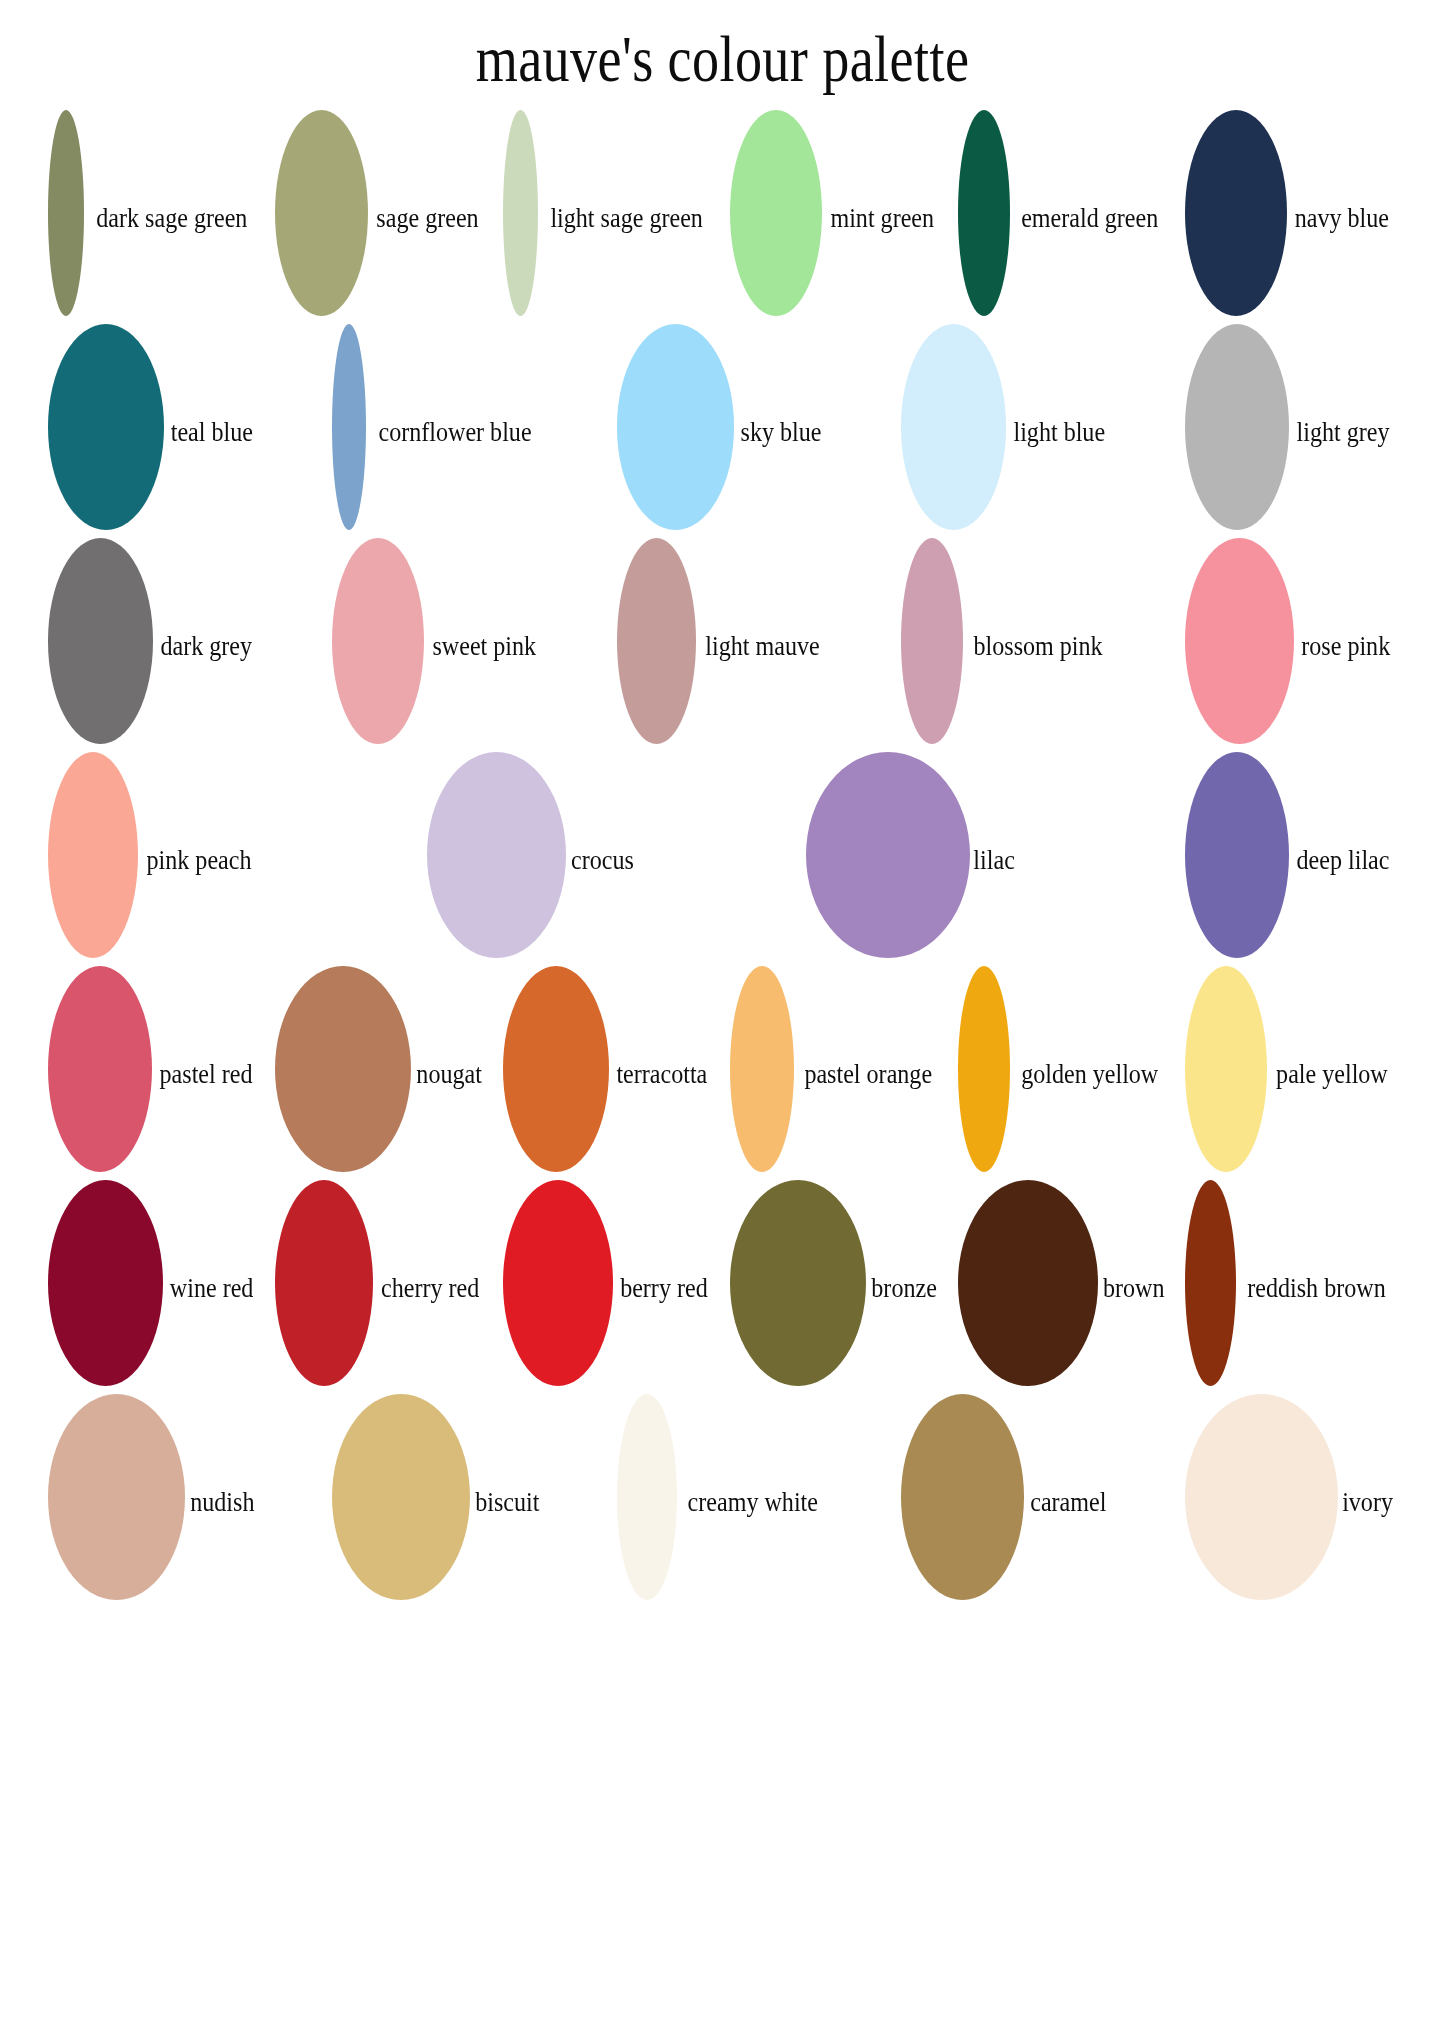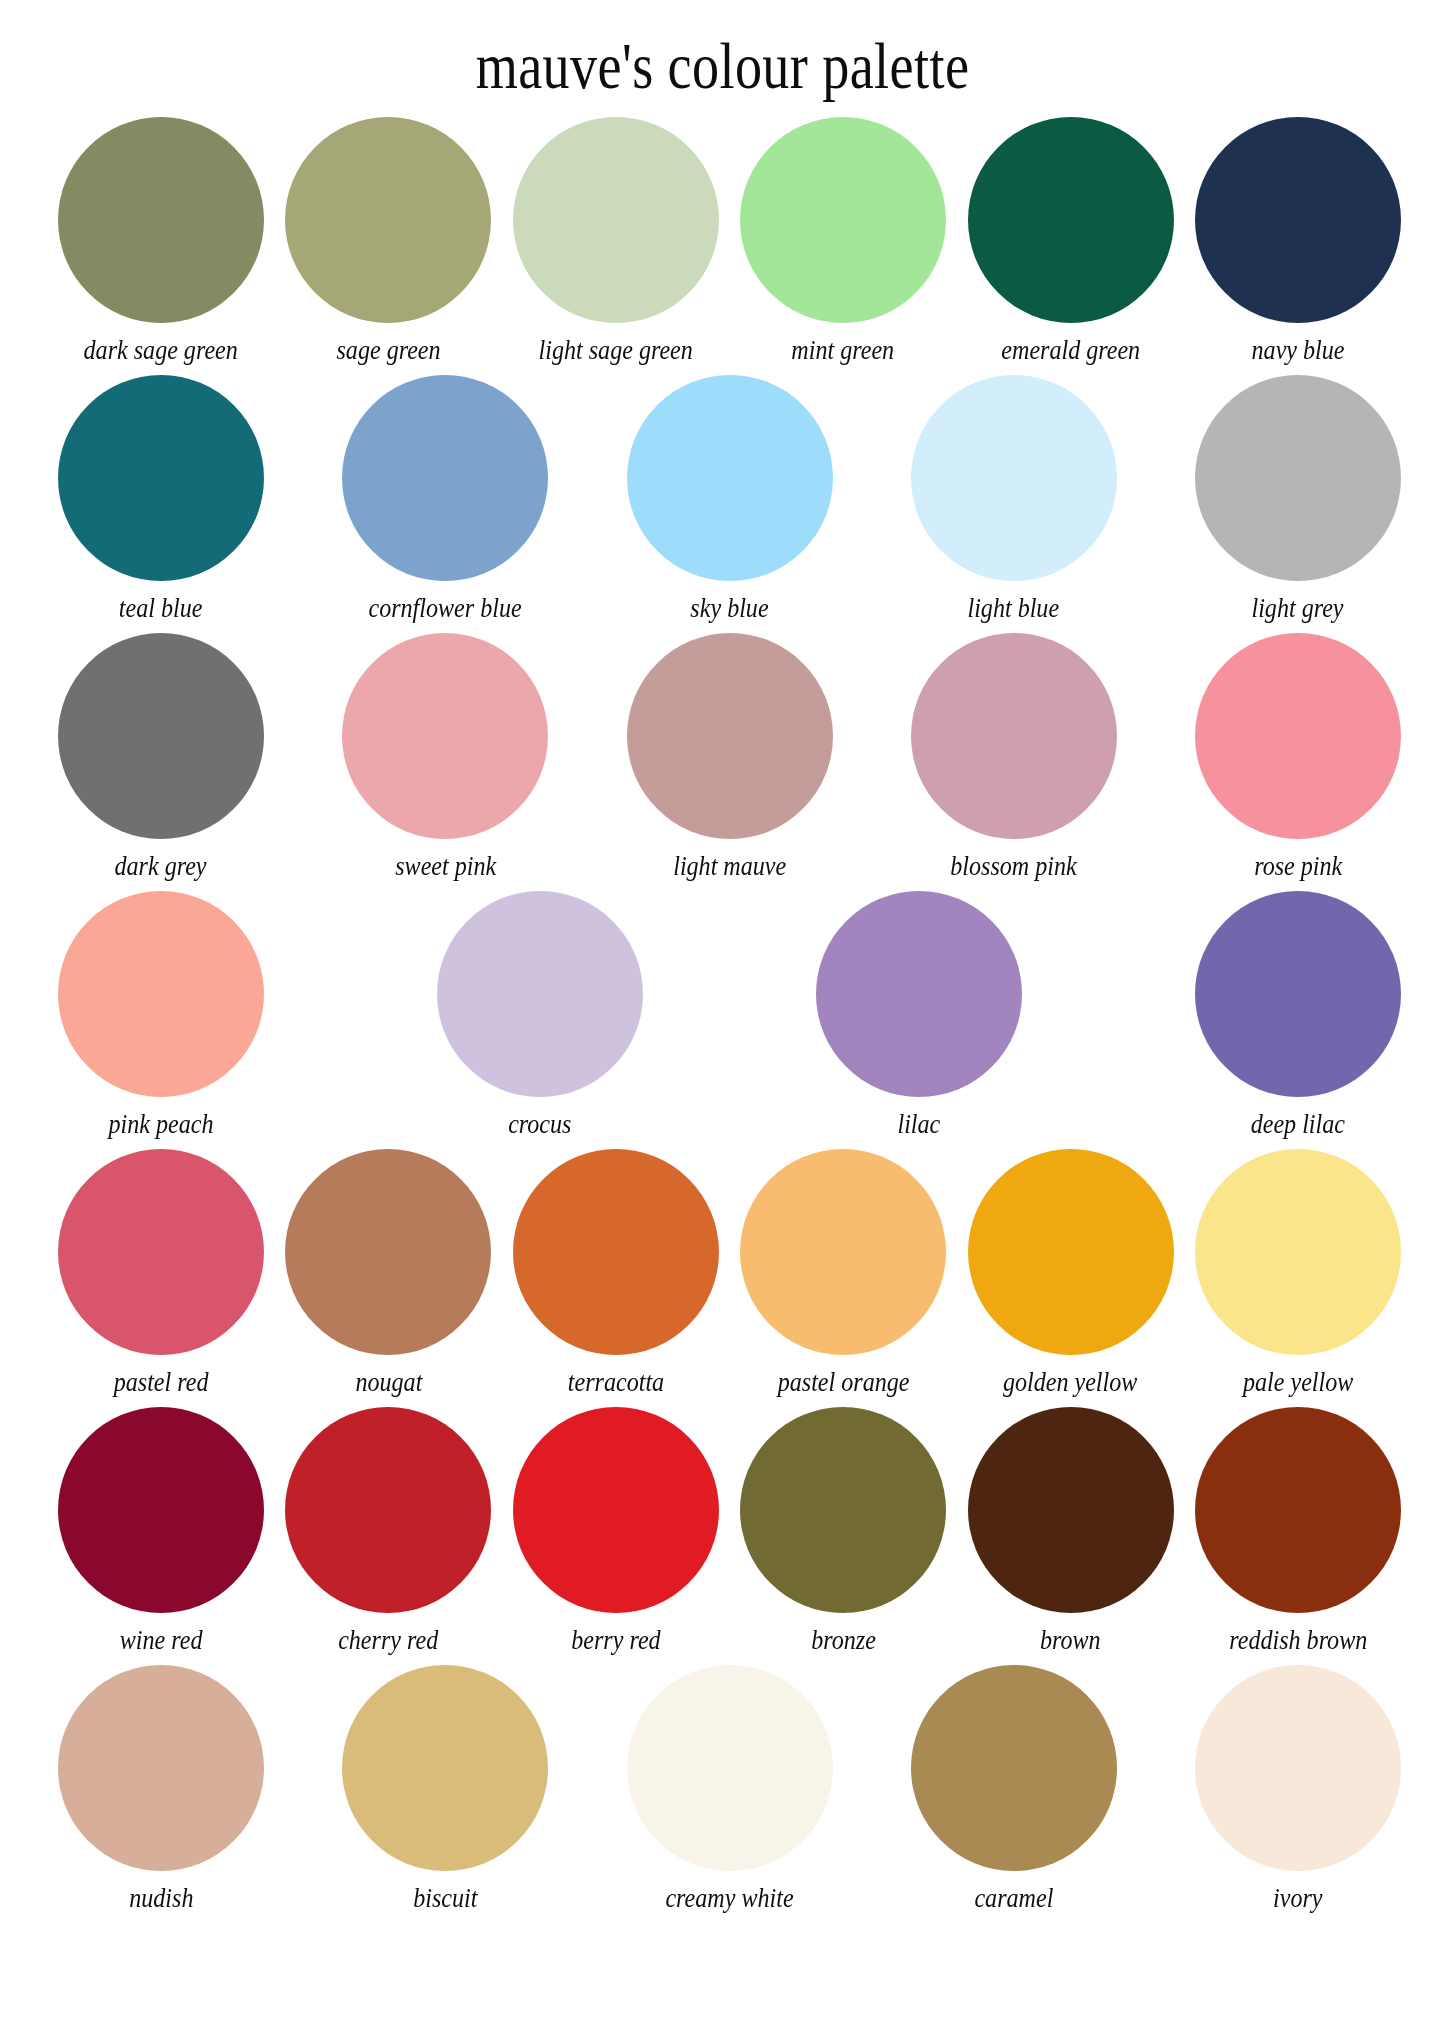--- a/index.html
+++ b/index.html
@@ -13,21 +13,21 @@
     font-family: "Liberation Serif", "DejaVu Serif", serif;
     color: #111111;
     overflow: hidden;
   }
   .page {
     position: relative;
     width: 1445px;
     height: 2043px;
     background: #ffffff;
     box-sizing: border-box;
-    padding: 7px;
+    padding: 0;
   }
   .title {
     text-align: center;
     font-family: "Liberation Serif", "DejaVu Serif", serif;
     font-size: 66px;
     line-height: 1;
     letter-spacing: 0.5px;
     font-weight: 400;
     color: #0d0d0d;
     padding-top: 26px;
@@ -43,23 +43,22 @@
   }
   .row {
     display: flex;
     justify-content: space-between;
     align-items: flex-start;
     margin-bottom: 8px;
   }
   .swatch {
     width: 212px;
     display: flex;
-    flex-direction: column;
+    flex-direction: row;
     align-items: center;
-    font-style: italic;
   }
   .disc {
     width: 206px;
     height: 206px;
     border-radius: 50%;
     background: #cccccc;
     display: block;
   }
   .caption {
     margin-top: 12px;

